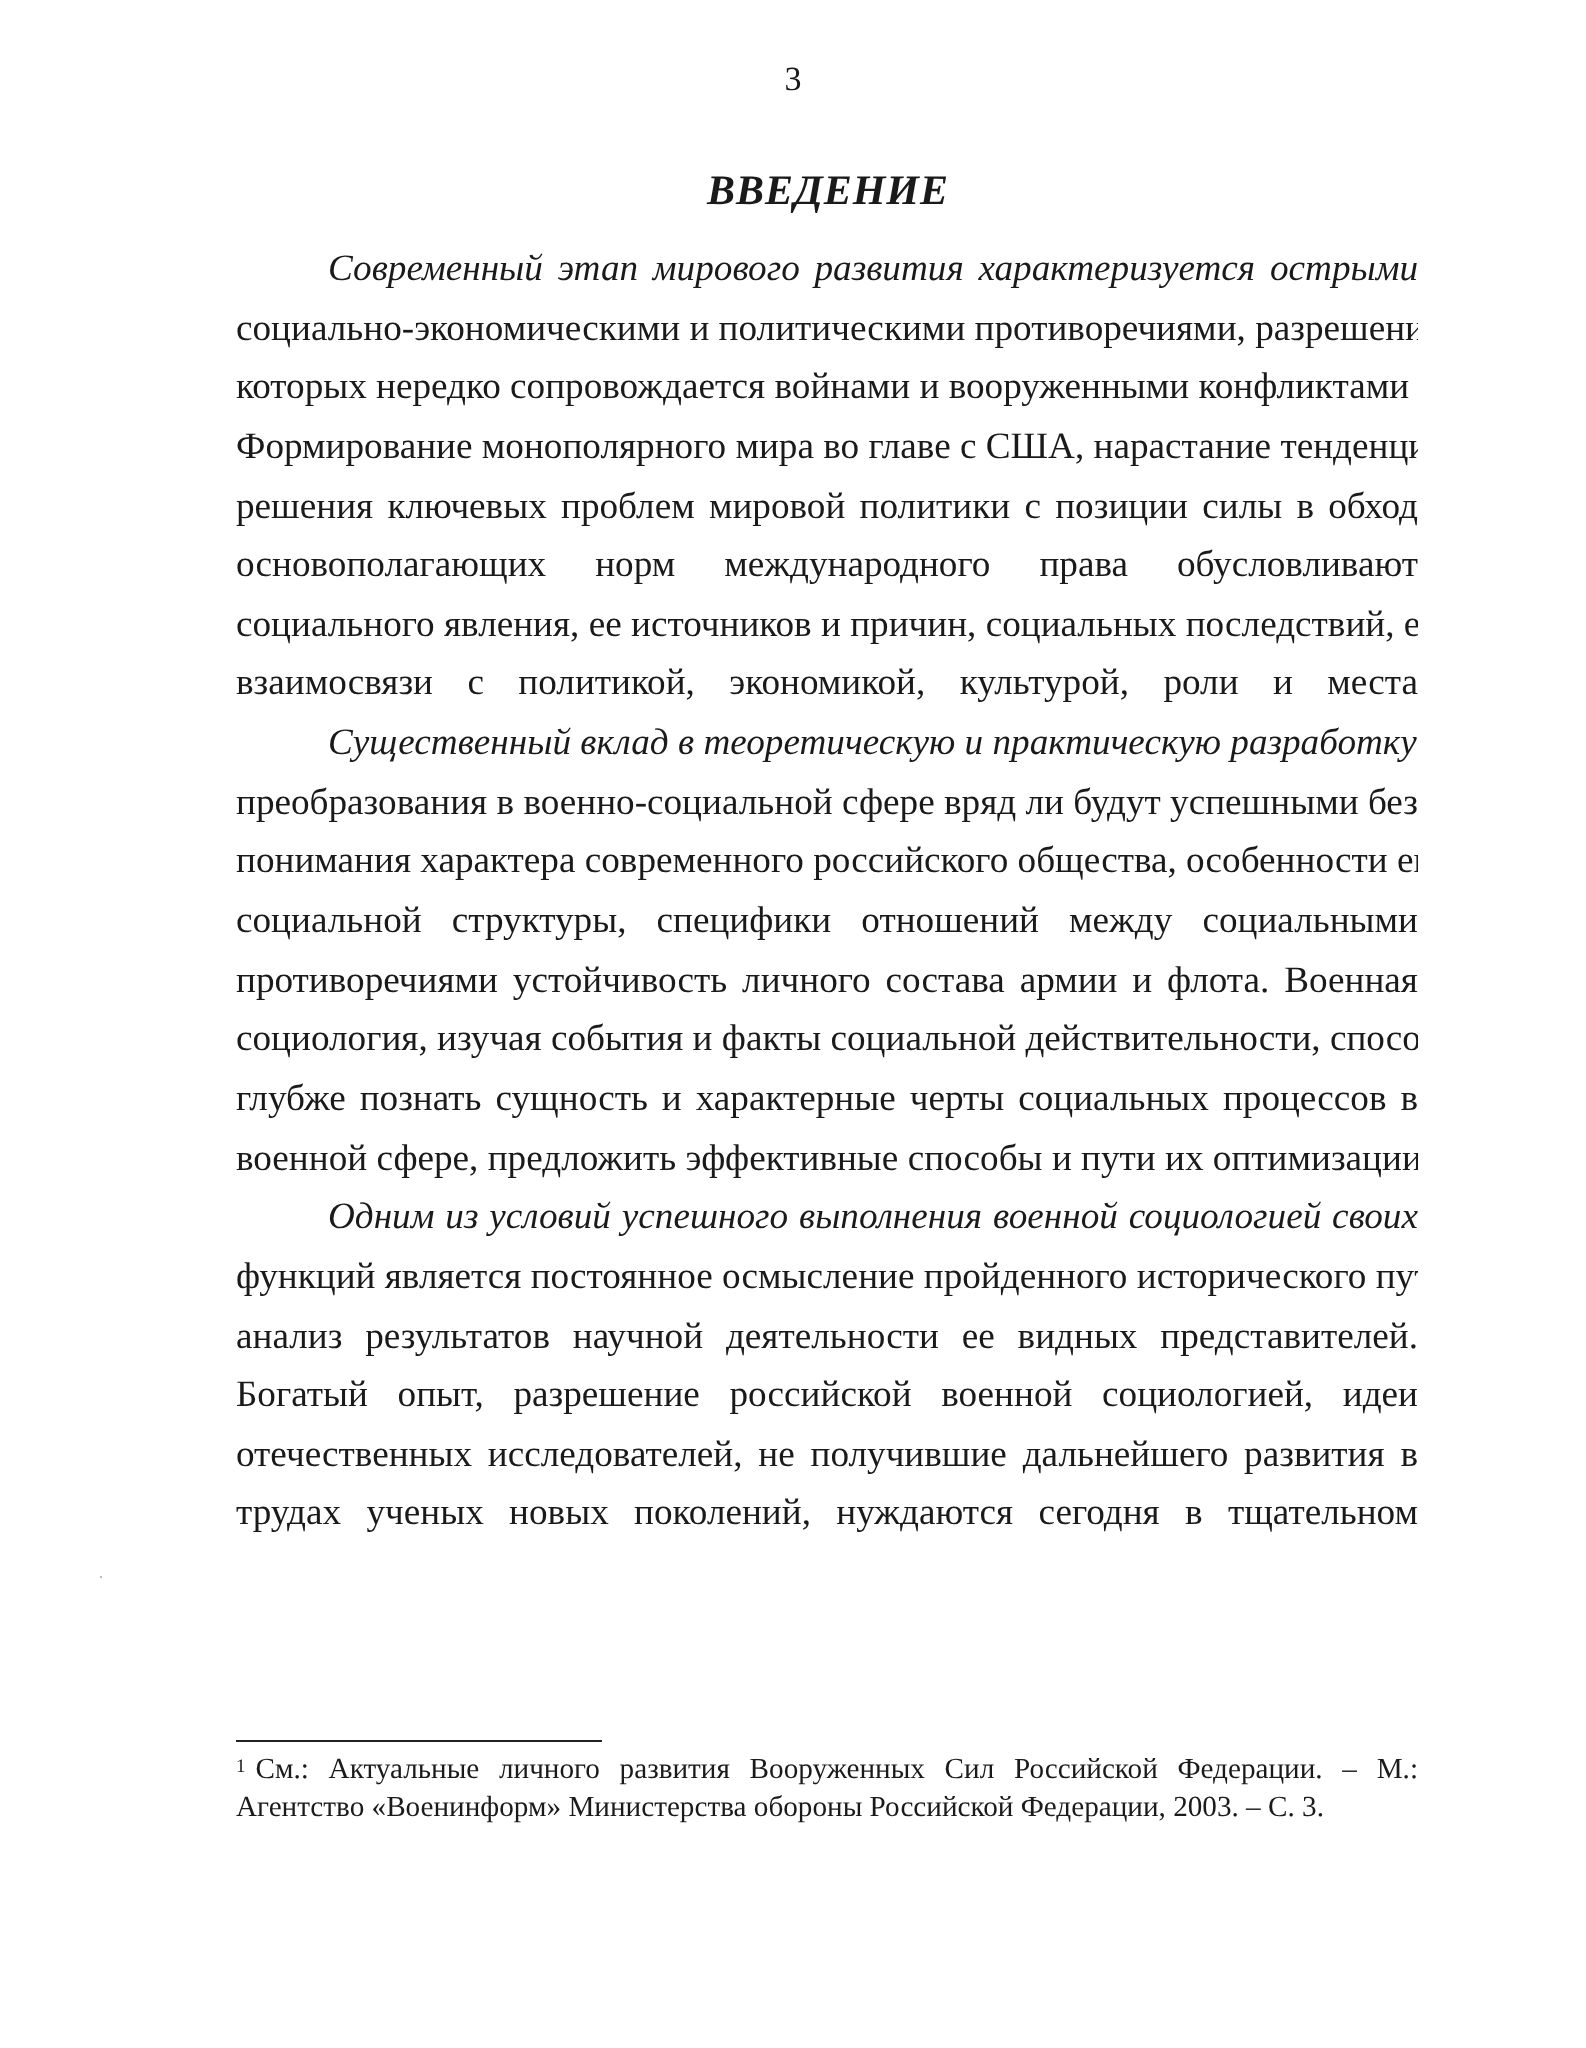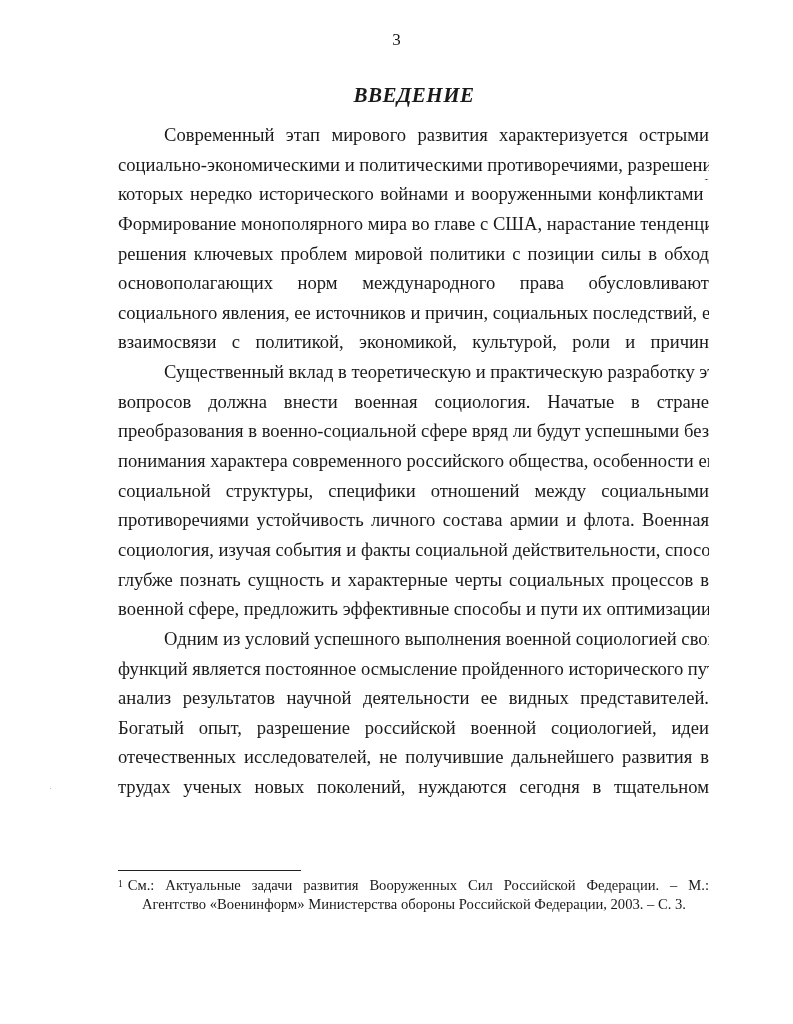--- a/index.html
+++ b/index.html
@@ -6,61 +6,60 @@
   body { width:793px; height:1024px; position:relative; overflow:hidden;
          font-family:"Liberation Serif", "DejaVu Serif", serif; color:#1a1a1a; }
   .page-number { position:absolute; top:30px; left:0; width:793px; text-align:center;
                  font-size:17px; }
   .title { position:absolute; top:83px; left:0; width:828px; text-align:center;
            font-size:21px; font-weight:bold; font-style:italic; letter-spacing:0.5px; }
   .body-text { position:absolute; left:118px; width:591px; top:120px; font-size:18.6px; }
   .line { height:29.65px; line-height:29.65px; white-space:nowrap; text-align:justify;
           text-align-last:justify; overflow:hidden; }
   .line.last { text-align-last:left; }
-  .line.indent { padding-left:46px; }
+  .line.indent { padding-left:46px;font-style:italic; }
   sup { font-size:11px; line-height:0; vertical-align:top; position:relative; top:-3px; }
   .footnote-rule { position:absolute; left:118px; top:870px; width:183px; height:0;
                    border-top:1.3px solid #222; }
   .footnote { position:absolute; left:118px; top:876px; width:591px; font-size:14.6px; }
   .fline { height:19px; line-height:19px; white-space:nowrap; text-align:justify; text-align-last:justify; }
-  .fline.last { text-align-last:left;margin-left:24px; }
+  .fline.last { text-align-last:left; }
   .fsup { font-size:9.5px; vertical-align:top; position:relative; top:-1px; margin-right:5px; }
   .speck { position:absolute; left:50px; top:788px; width:1px; height:1px; background:#bbb; }
 </style>
 </head>
 <body>
 
 <div class="page-number">3</div>
 <div class="title">ВВЕДЕНИЕ</div>
 
 <div class="body-text" id="body-text">
     <div class="line indent"><span>Современный этап мирового развития характеризуется острыми</span></div>
     <div class="line"><span>социально-экономическими и политическими противоречиями, разрешение</span></div>
-    <div class="line"><span>которых нередко исторического войнами и вооруженными конфликтами</span><sup>1</sup></div>
+    <div class="line"><span>которых нередко сопровождается войнами и вооруженными конфликтами</span><sup>1</sup></div>
     <div class="line"><span>Формирование монополярного мира во главе с США, нарастание тенденции</span></div>
     <div class="line"><span>решения ключевых проблем мировой политики с позиции силы в обход</span></div>
     <div class="line"><span>основополагающих норм международного права обусловливают</span></div>
     <div class="line"><span>социального явления, ее источников и причин, социальных последствий, ее</span></div>
-    <div class="line"><span>взаимосвязи с политикой, экономикой, культурой, роли и причин</span></div>
+    <div class="line"><span>взаимосвязи с политикой, экономикой, культурой, роли и места</span></div>
     <div class="line indent"><span>Существенный вклад в теоретическую и практическую разработку этих</span></div>
-    <div class="line"><span>вопросов должна внести военная социология. Начатые в стране</span></div>
     <div class="line"><span>преобразования в военно-социальной сфере вряд ли будут успешными без</span></div>
     <div class="line"><span>понимания характера современного российского общества, особенности его</span></div>
     <div class="line"><span>социальной структуры, специфики отношений между социальными</span></div>
     <div class="line"><span>противоречиями устойчивость личного состава армии и флота. Военная</span></div>
     <div class="line"><span>социология, изучая события и факты социальной действительности, способна</span></div>
     <div class="line"><span>глубже познать сущность и характерные черты социальных процессов в</span></div>
     <div class="line last"><span>военной сфере, предложить эффективные способы и пути их оптимизации.</span></div>
     <div class="line indent"><span>Одним из условий успешного выполнения военной социологией своих</span></div>
     <div class="line"><span>функций является постоянное осмысление пройденного исторического пути,</span></div>
     <div class="line"><span>анализ результатов научной деятельности ее видных представителей.</span></div>
     <div class="line"><span>Богатый опыт, разрешение российской военной социологией, идеи</span></div>
     <div class="line"><span>отечественных исследователей, не получившие дальнейшего развития в</span></div>
     <div class="line"><span>трудах ученых новых поколений, нуждаются сегодня в тщательном</span></div>
   </div>
 
 <div class="footnote-rule"></div>
 <div class="footnote">
-  <div class="fline"><span class="fsup">1</span><span>См.: Актуальные задачи развития Вооруженных Сил Российской Федерации. – М.:</span></div>
+  <div class="fline"><span class="fsup">1</span><span>См.: Актуальные личного развития Вооруженных Сил Российской Федерации. – М.:</span></div>
   <div class="fline last">Агентство «Военинформ» Министерства обороны Российской Федерации, 2003. – С. 3.</div>
 </div>
 
 <div class="speck"></div>
 
 </body></html>

